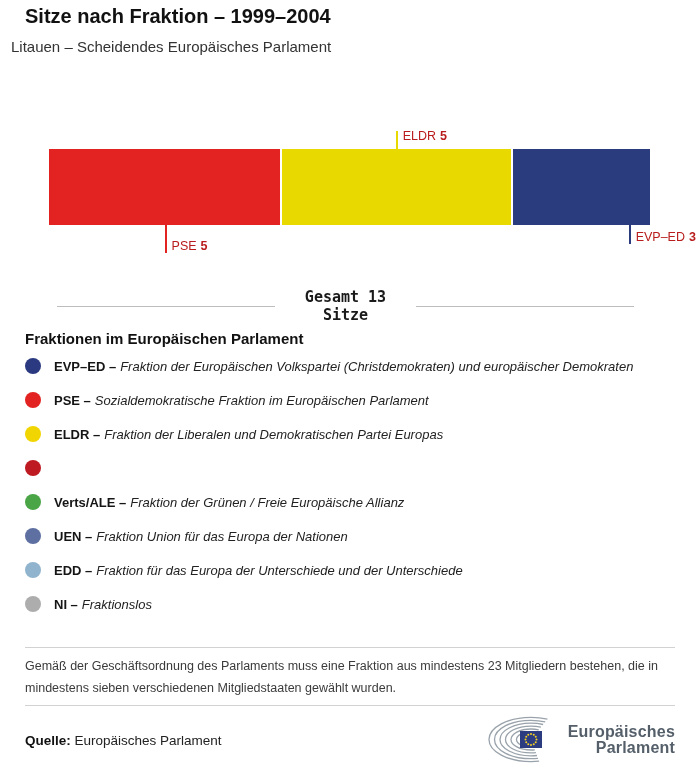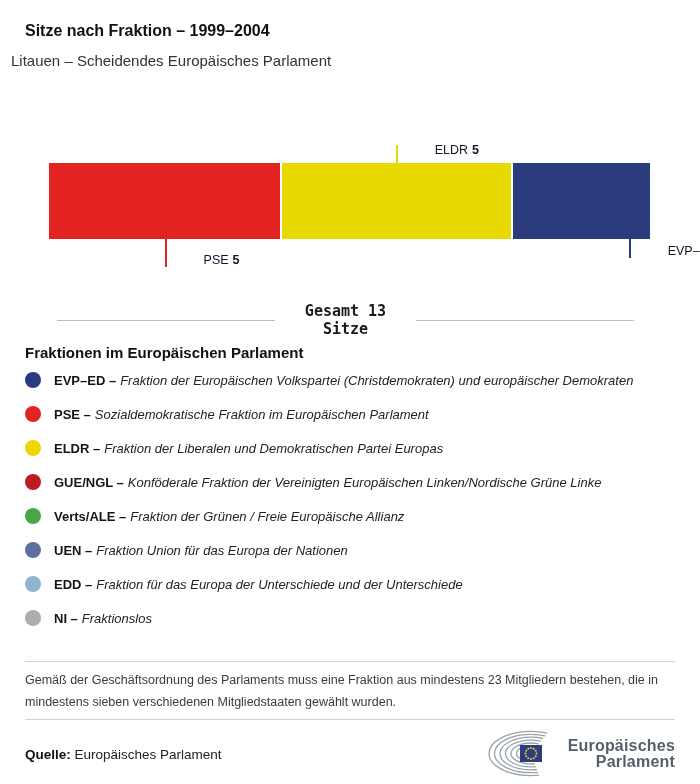--- a/index.html
+++ b/index.html
@@ -1,28 +1,28 @@
 <!DOCTYPE html>
 <html><head>
 <meta charset="utf-8">
 <style>
   html,body{margin:0;padding:0;background:#fff;}
   .page{
     position:relative;width:700px;height:784px;background:#ffffff;overflow:hidden;
     font-family:"Liberation Sans",sans-serif;color:#1a1a1a;
   }
-  .title{margin:21px 25px 0;font-size:16px;font-weight:700;line-height:19px;color:#111;}
+  .title{margin:7px 25px 0;font-size:20px;font-weight:700;line-height:19px;color:#111;}
   .subtitle{margin:11px 11px 0;font-size:15px;font-weight:400;line-height:19px;color:#333;}
 
   
   .chart{position:relative;margin:75px 25px 0 49px;width:601px;height:122px;}
   .bar{position:absolute;top:18px;left:0;width:100%;height:76px;display:flex;}
   .seg{height:100%;box-sizing:border-box;}
   .seg + .seg{border-left:2px solid #ffffff;}
-  .callout{position:absolute;display:flex;white-space:nowrap;font-size:12.5px;color:#0f172a;gap:32px;}
+  .callout{position:absolute;display:flex;white-space:nowrap;font-size:12.5px;color:#b91c1c;}
   .callout .tick{width:2px;flex:0 0 2px;height:100%;}
   .callout .clabel{margin-left:5px;}
   .callout .clabel b{margin-left:4px;font-weight:700;}
   .callout.above{top:0;height:18px;align-items:flex-start;}
   .callout.above .clabel{margin-top:-2px;}
   .callout.below{top:94px;align-items:flex-end;}
   .callout.h28{height:28px;}
   .callout.h19{height:19px;}
 
   
@@ -110,21 +110,20 @@
     <div class="legend-item">
       <span class="dot" style="background-color: rgb(227, 35, 34);"></span>
       <span class="legend-text"><span class="lab">PSE –</span><span class="desc">Sozialdemokratische Fraktion im Europäischen Parlament</span></span>
     </div>
     <div class="legend-item">
       <span class="dot" style="background-color: rgb(241, 213, 0);"></span>
       <span class="legend-text"><span class="lab">ELDR –</span><span class="desc">Fraktion der Liberalen und Demokratischen Partei Europas</span></span>
     </div>
     <div class="legend-item">
       <span class="dot" style="background-color: rgb(190, 26, 33);"></span>
-      <span class="legend-text"><span class="lab">GUE/NGL –</span><span class="desc">Konföderale Fraktion der Vereinigten Europäischen Linken/Nordische Grüne Linke</span></span>
     </div>
     <div class="legend-item">
       <span class="dot" style="background-color: rgb(74, 165, 71);"></span>
       <span class="legend-text"><span class="lab">Verts/ALE –</span><span class="desc">Fraktion der Grünen / Freie Europäische Allianz</span></span>
     </div>
     <div class="legend-item">
       <span class="dot" style="background-color: rgb(94, 112, 161);"></span>
       <span class="legend-text"><span class="lab">UEN –</span><span class="desc">Fraktion Union für das Europa der Nationen</span></span>
     </div>
     <div class="legend-item">

